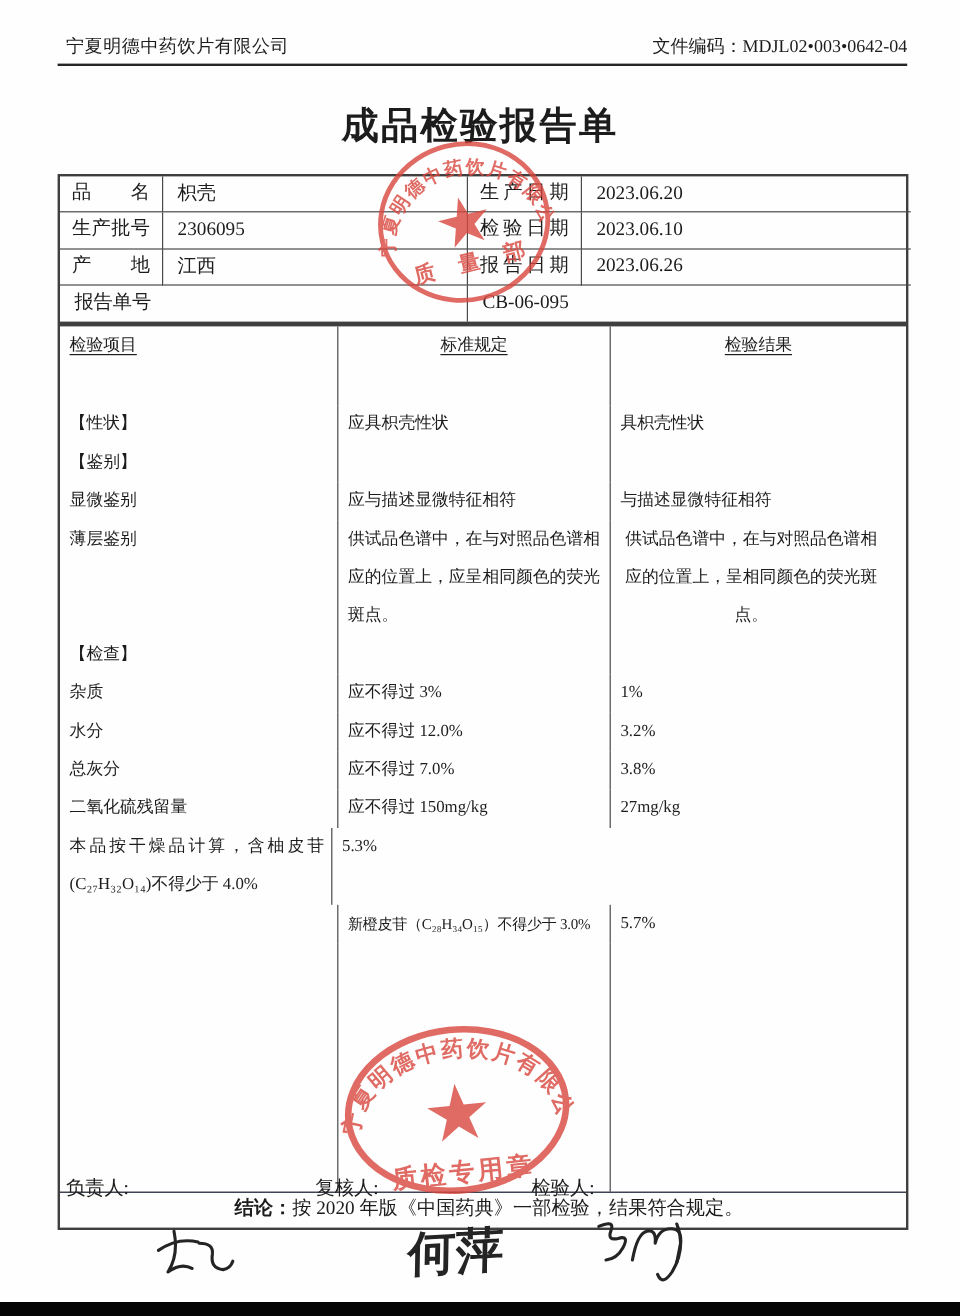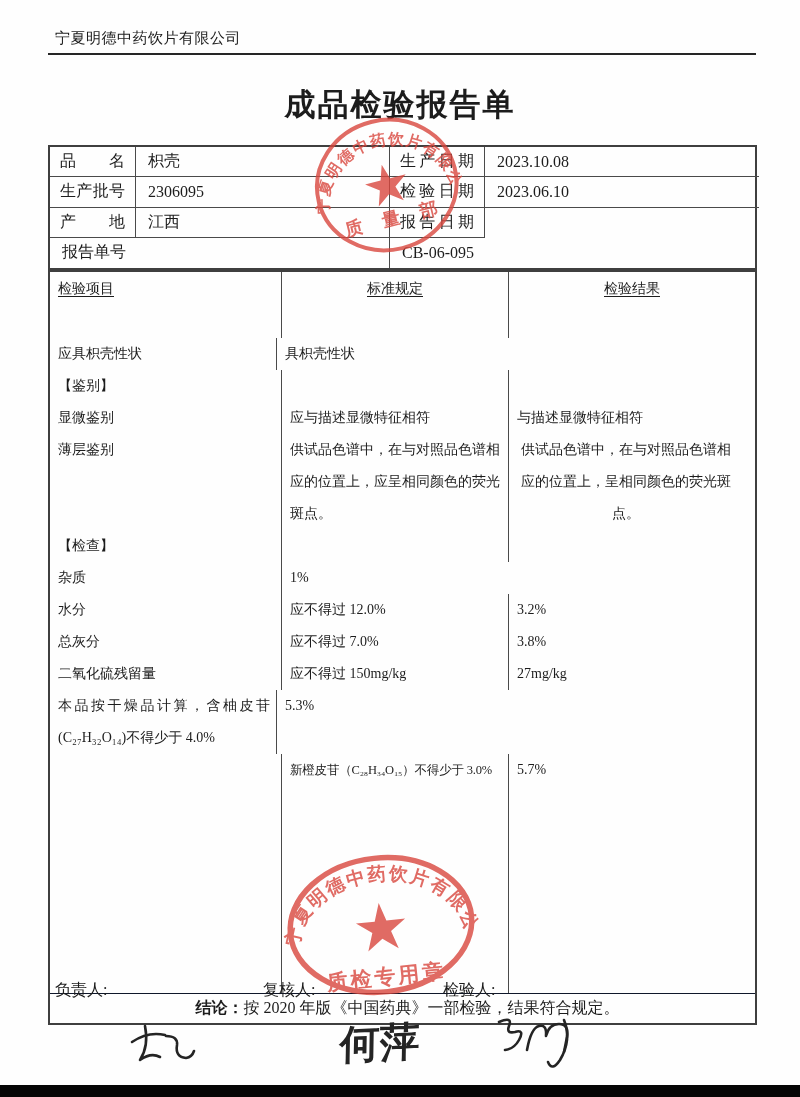--- a/index.html
+++ b/index.html
@@ -59,52 +59,55 @@
   .stamp2 { left:281px; top:843px; transform:rotate(-6deg); }
   
   .botbar { position:absolute; left:0; right:0; bottom:0; height:12px; background:#050505; }
 </style>
 </head>
 <body>
 
 <div class="page">
 
   <div class="company">宁夏明德中药饮片有限公司</div>
+  <div class="doccode">文件编码：MDJL02•003•0642-04</div>
   <div class="headrule"></div>
   <div class="title">成品检验报告单</div>
 
   <div class="t1">
     <div class="t1c jl">品名</div>
     <div class="t1c">枳壳</div>
     <div class="t1c jl">生产日期</div>
-    <div class="t1c lastcol">2023.10.08</div>
+    <div class="t1c lastcol">2023.06.20</div>
 
     <div class="t1c jl">生产批号</div>
     <div class="t1c">2306095</div>
     <div class="t1c jl">检验日期</div>
     <div class="t1c lastcol">2023.06.10</div>
 
     <div class="t1c jl">产地</div>
     <div class="t1c">江西</div>
     <div class="t1c jl">报告日期</div>
+    <div class="t1c lastcol">2023.06.26</div>
 
     <div class="t1c span2 lastrow">报告单号</div>
     <div class="t1c span2v lastcol lastrow">CB-06-095</div>
   </div>
 
   <div class="t2wrap">
     <div class="t2rows">
 
       <div class="t2r h66">
         <div class="t2c c1 hdcell"><span>检验项目</span></div>
         <div class="t2c c2 hdcell hd-center"><span>标准规定</span></div>
         <div class="t2c c3 hdcell hd-center"><span>检验结果</span></div>
       </div>
 
       <div class="t2r h32">
+        <div class="t2c c1">【性状】</div>
         <div class="t2c c2">应具枳壳性状</div>
         <div class="t2c c3">具枳壳性状</div>
       </div>
 
       <div class="t2r h32">
         <div class="t2c c1">【鉴别】</div>
         <div class="t2c c2"></div>
         <div class="t2c c3"></div>
       </div>
 
@@ -125,20 +128,21 @@
       </div>
 
       <div class="t2r h32">
         <div class="t2c c1">【检查】</div>
         <div class="t2c c2"></div>
         <div class="t2c c3"></div>
       </div>
 
       <div class="t2r h32">
         <div class="t2c c1">杂质</div>
+        <div class="t2c c2">应不得过 3%</div>
         <div class="t2c c3">1%</div>
       </div>
 
       <div class="t2r h32">
         <div class="t2c c1">水分</div>
         <div class="t2c c2">应不得过 12.0%</div>
         <div class="t2c c3">3.2%</div>
       </div>
 
       <div class="t2r h32">

